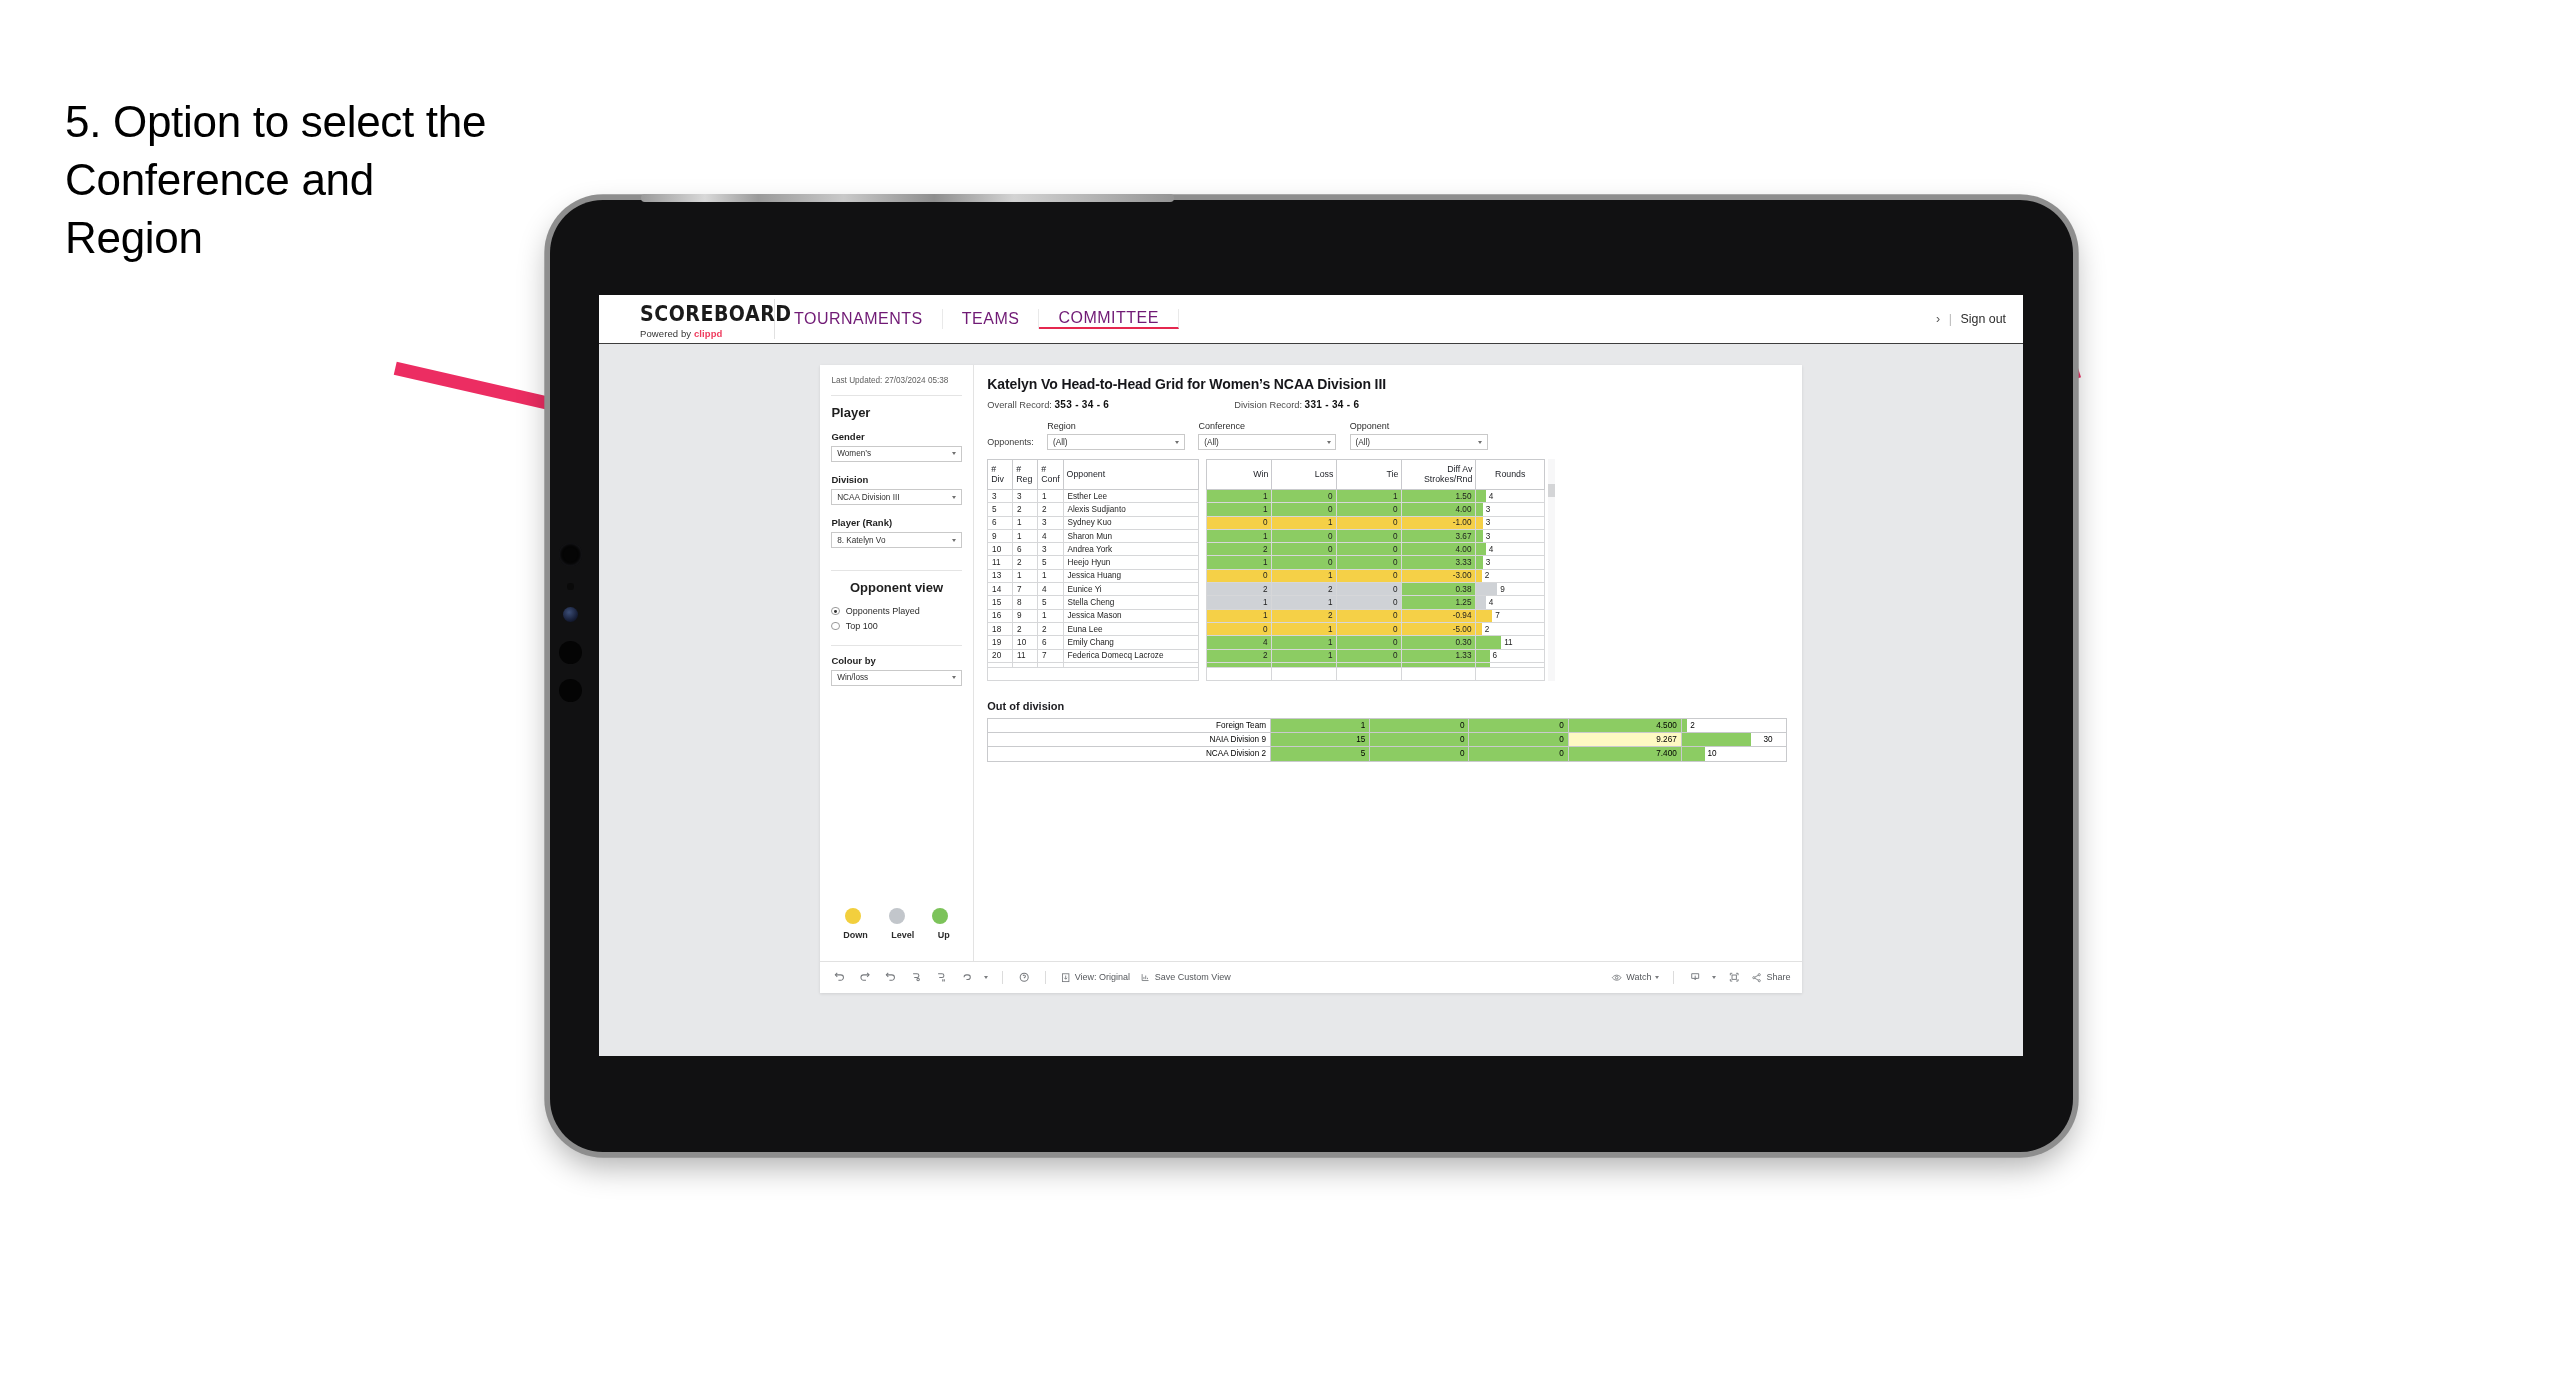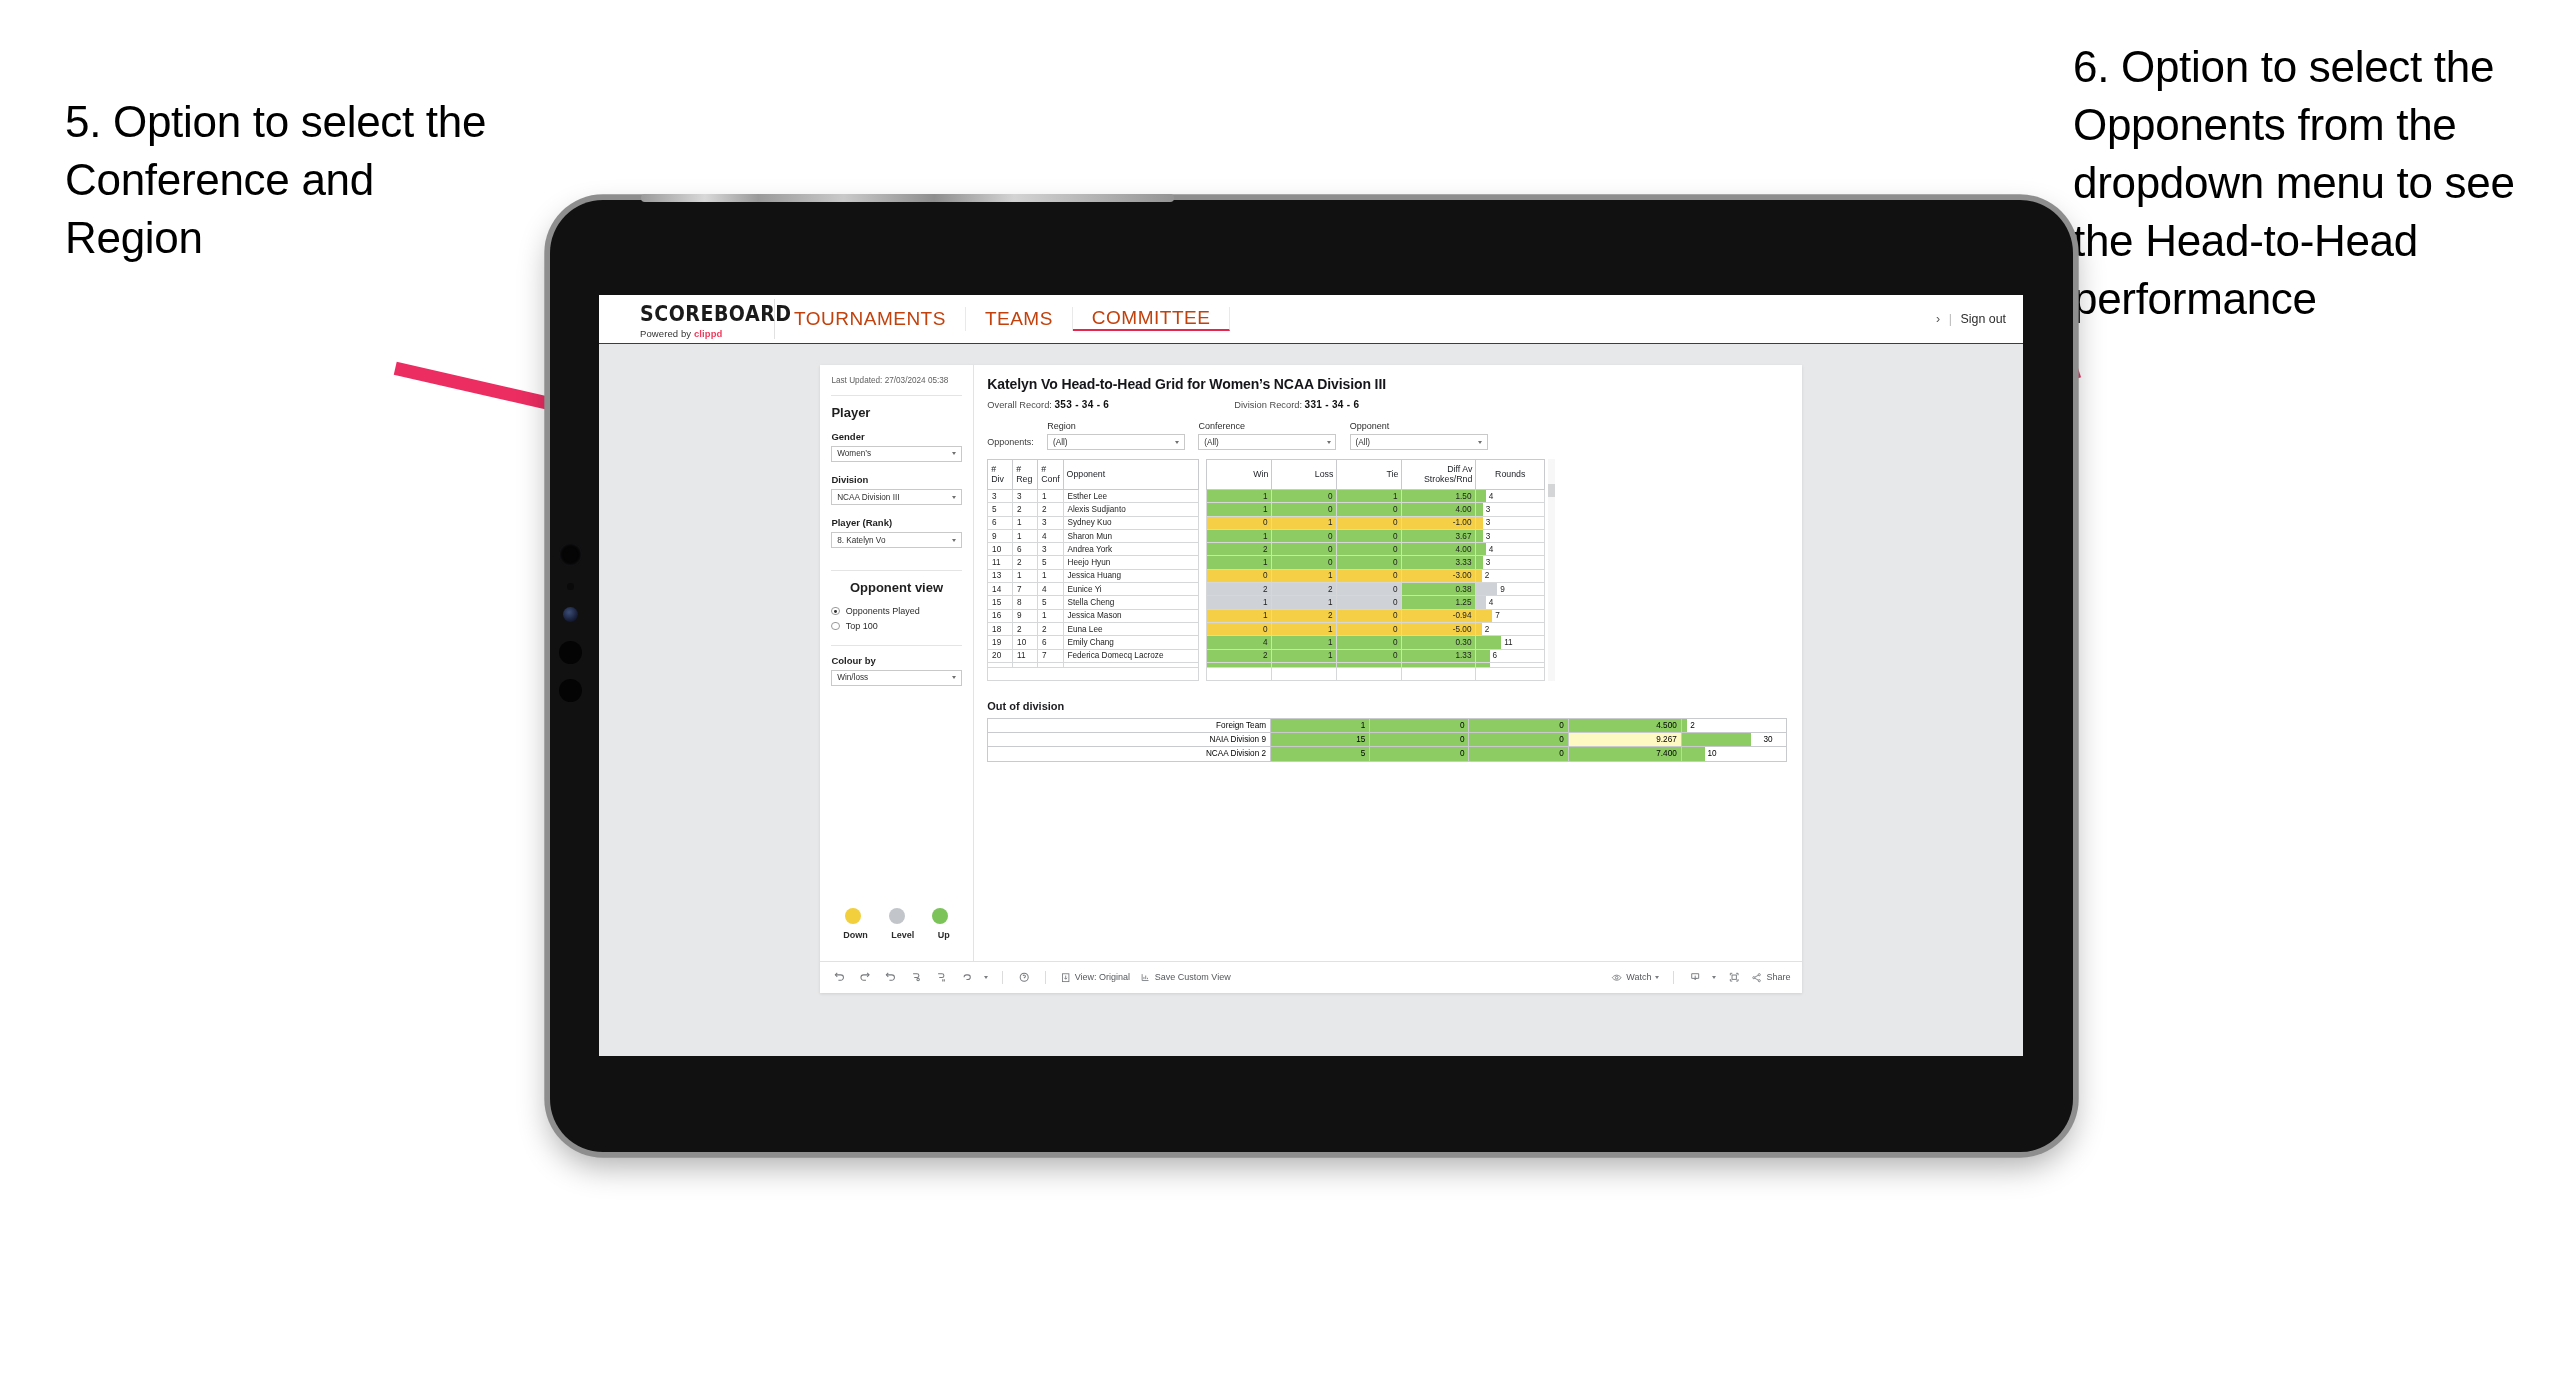--- a/index.html
+++ b/index.html
@@ -73,21 +73,21 @@
     font-weight: 700; font-size: 19px; letter-spacing: 0.5px;
     color:#1b1b1b; line-height:1;
     transform: scaleY(1.12); transform-origin: left center;
   }
   .brand-sub { font-size: 9.5px; color:#333; margin-top: 4.8px; letter-spacing:0.1px; }
   .brand-sub b { color:#ef3c5e; font-weight:700; }
 
   .topnav { display:flex; align-items:stretch; }
   .topnav-item {
     padding: 0 19px; display:flex; align-items:center;
-    font-size: 19px; letter-spacing:0.5px; color:#c2410c;
+    font-size: 16px; letter-spacing:0.5px; color:#701a75;
     border-right:1px solid #e9e9e9; cursor:pointer; white-space:nowrap;
   }
   .topnav-item.active { border-bottom: 2.9px solid #e5274f; }
   .topbar-right {
     margin-left:auto; display:flex; align-items:center; gap:8.6px;
     padding-right: 17px; font-size: 12.4px; color:#2d2d2d;
   }
   .topbar-right .sep { color:#b9b9b9; }
   .chev-left { color:#555; font-size: 12.4px; }
 
@@ -195,21 +195,20 @@
   .tb-item { display:flex; align-items:center; gap:3.8px; cursor:pointer; white-space:nowrap; color:#55585c; }
   .tb-caret { width:0;height:0;border-left:2.9px solid transparent;border-right:2.9px solid transparent;border-top:3.8px solid #7b7d80; }
   .tb-spacer { flex:1; }
 </style>
 </head>
 <body>
 
 <div class="page">
 
   <div class="anno" id="anno-left">5. Option to select the Conference and Region</div>
-  <div class="anno" id="anno-right">6. Option to select the Opponents from the dropdown menu to see the Head-to-Head performance</div>
 
   <svg class="arrow-svg" viewBox="0 0 2707 1457">
     <defs>
       <marker id="ah" markerWidth="7" markerHeight="7" refX="4.6" refY="3.5" orient="auto">
         <path d="M0,0 L7,3.5 L0,7 L1.8,3.5 Z" fill="#ec2d62"></path>
       </marker>
     </defs>
     <line x1="415" y1="387" x2="1160" y2="558" stroke="#ec2d62" stroke-width="14" marker-end="url(#ah)"></line>
     <line x1="2185" y1="390" x2="1785" y2="520" stroke="#ec2d62" stroke-width="14" marker-end="url(#ah)"></line>
   </svg>

